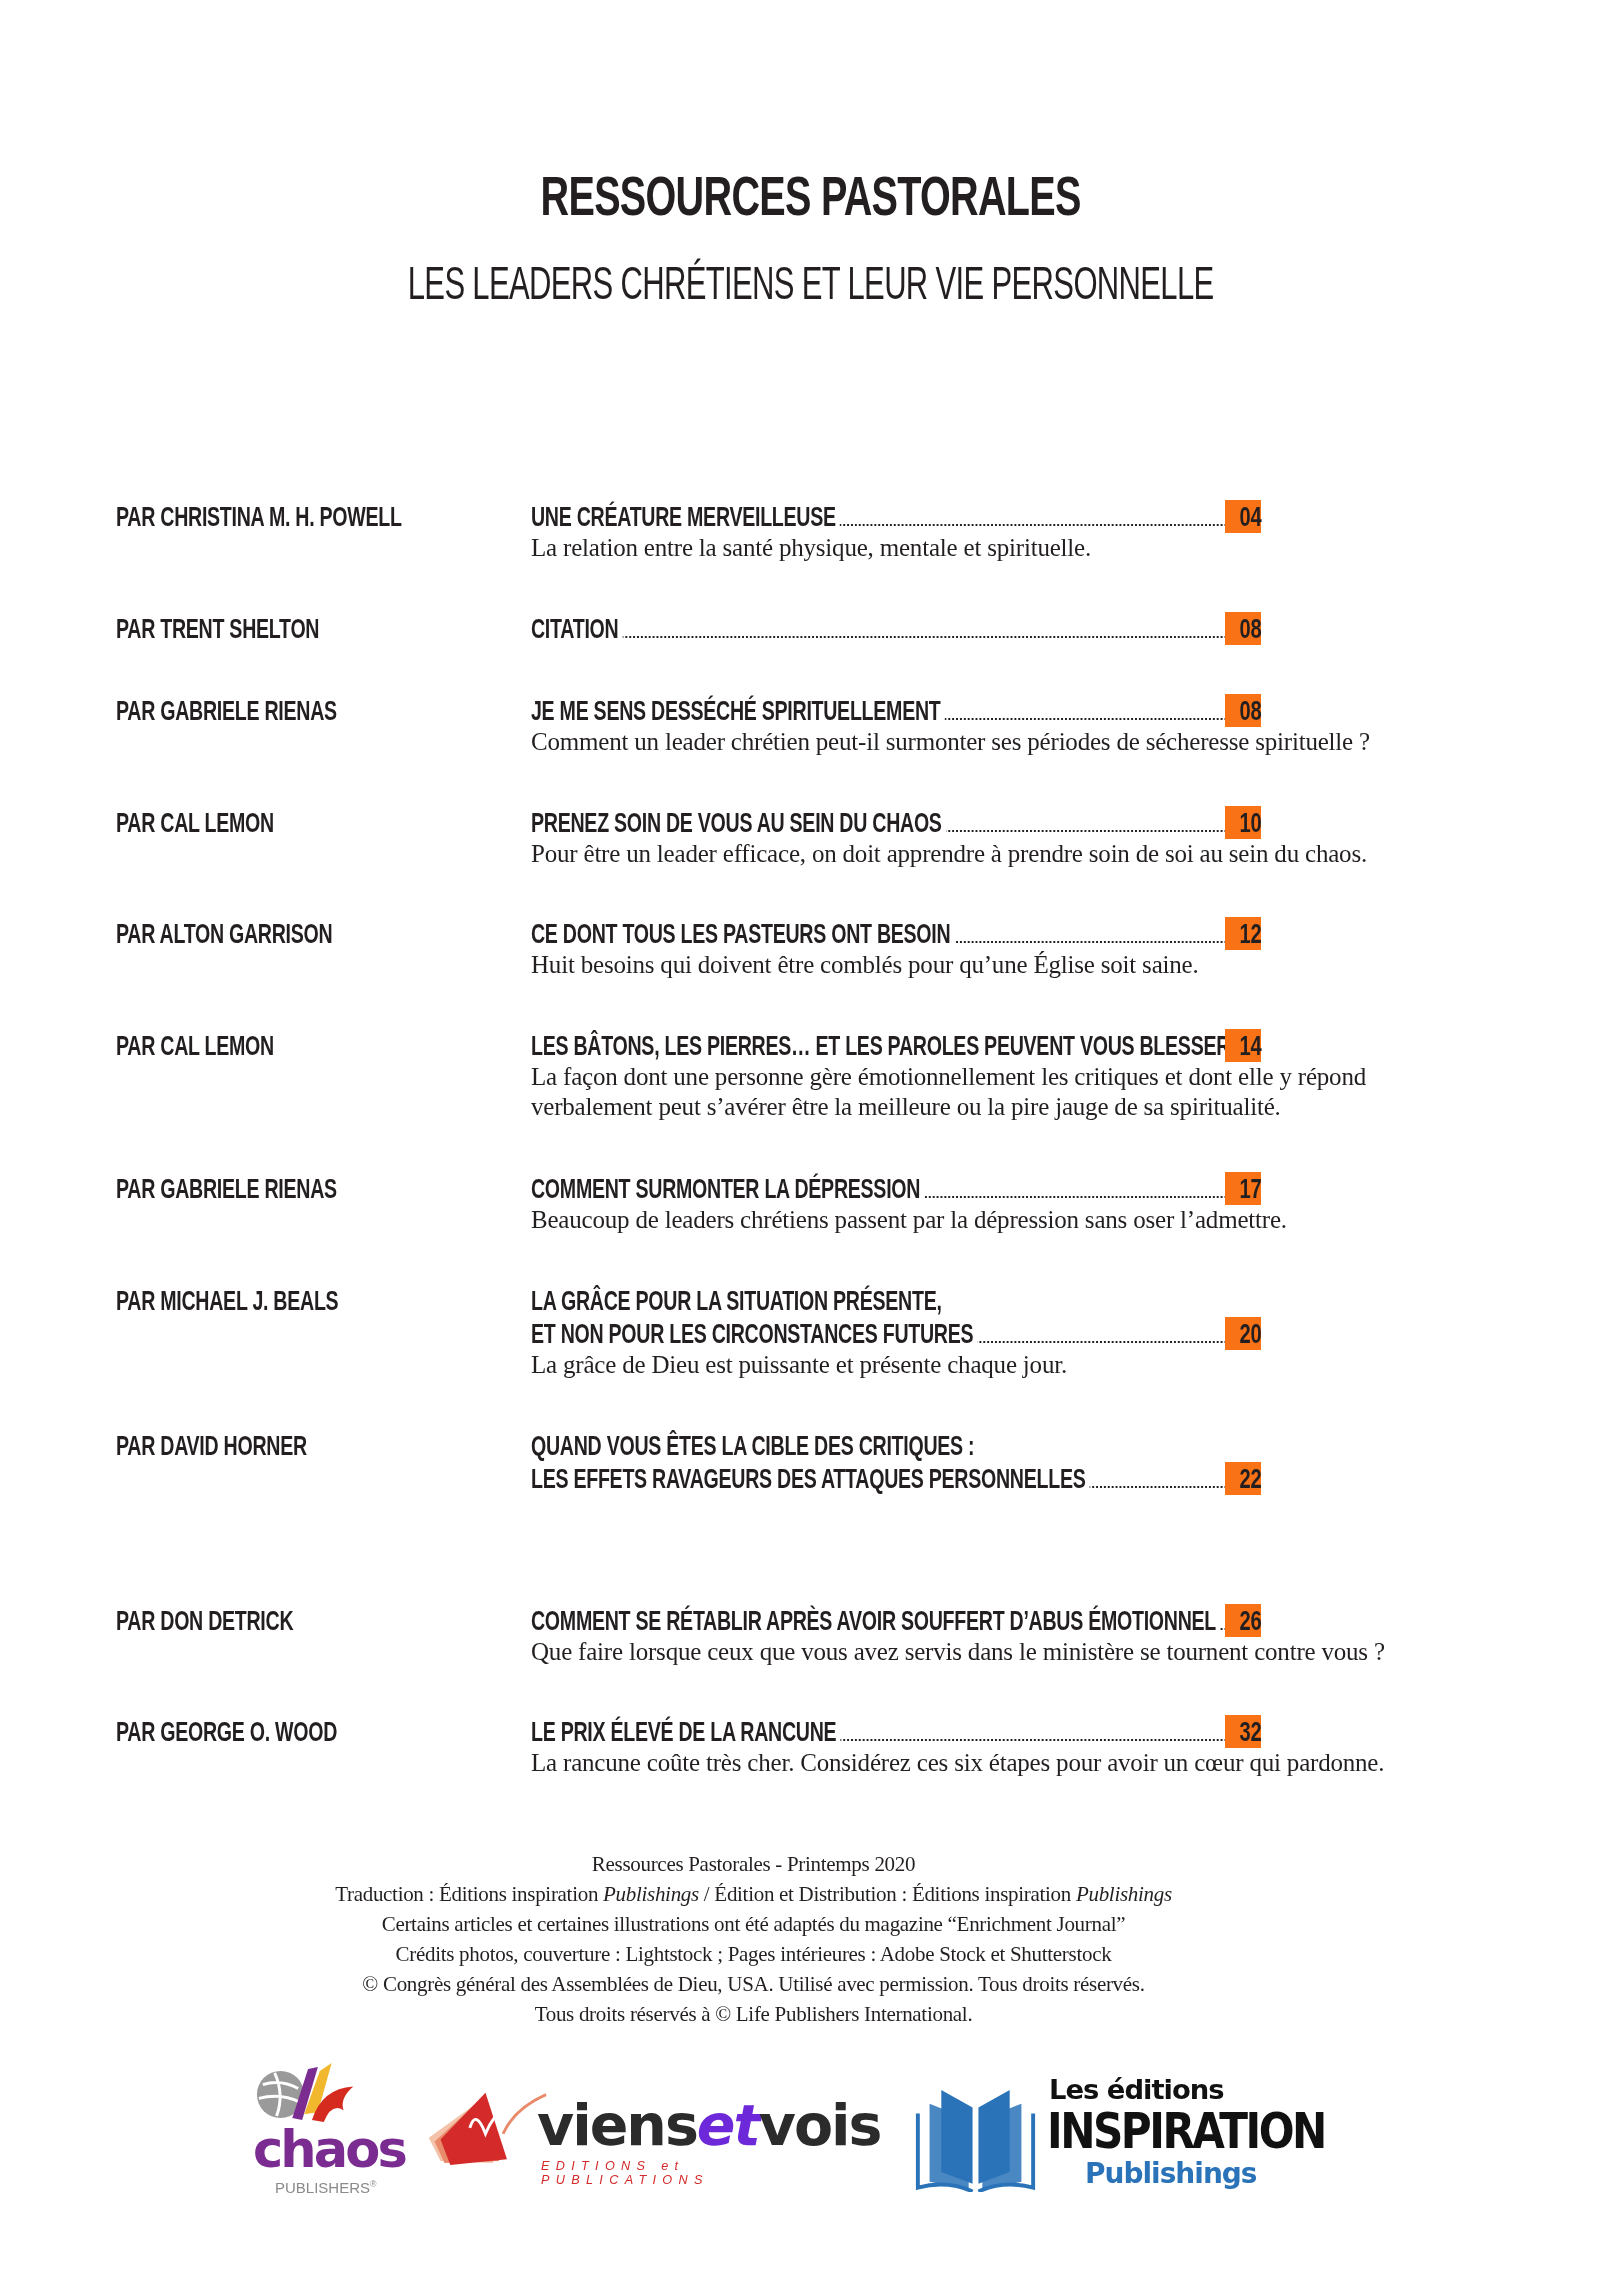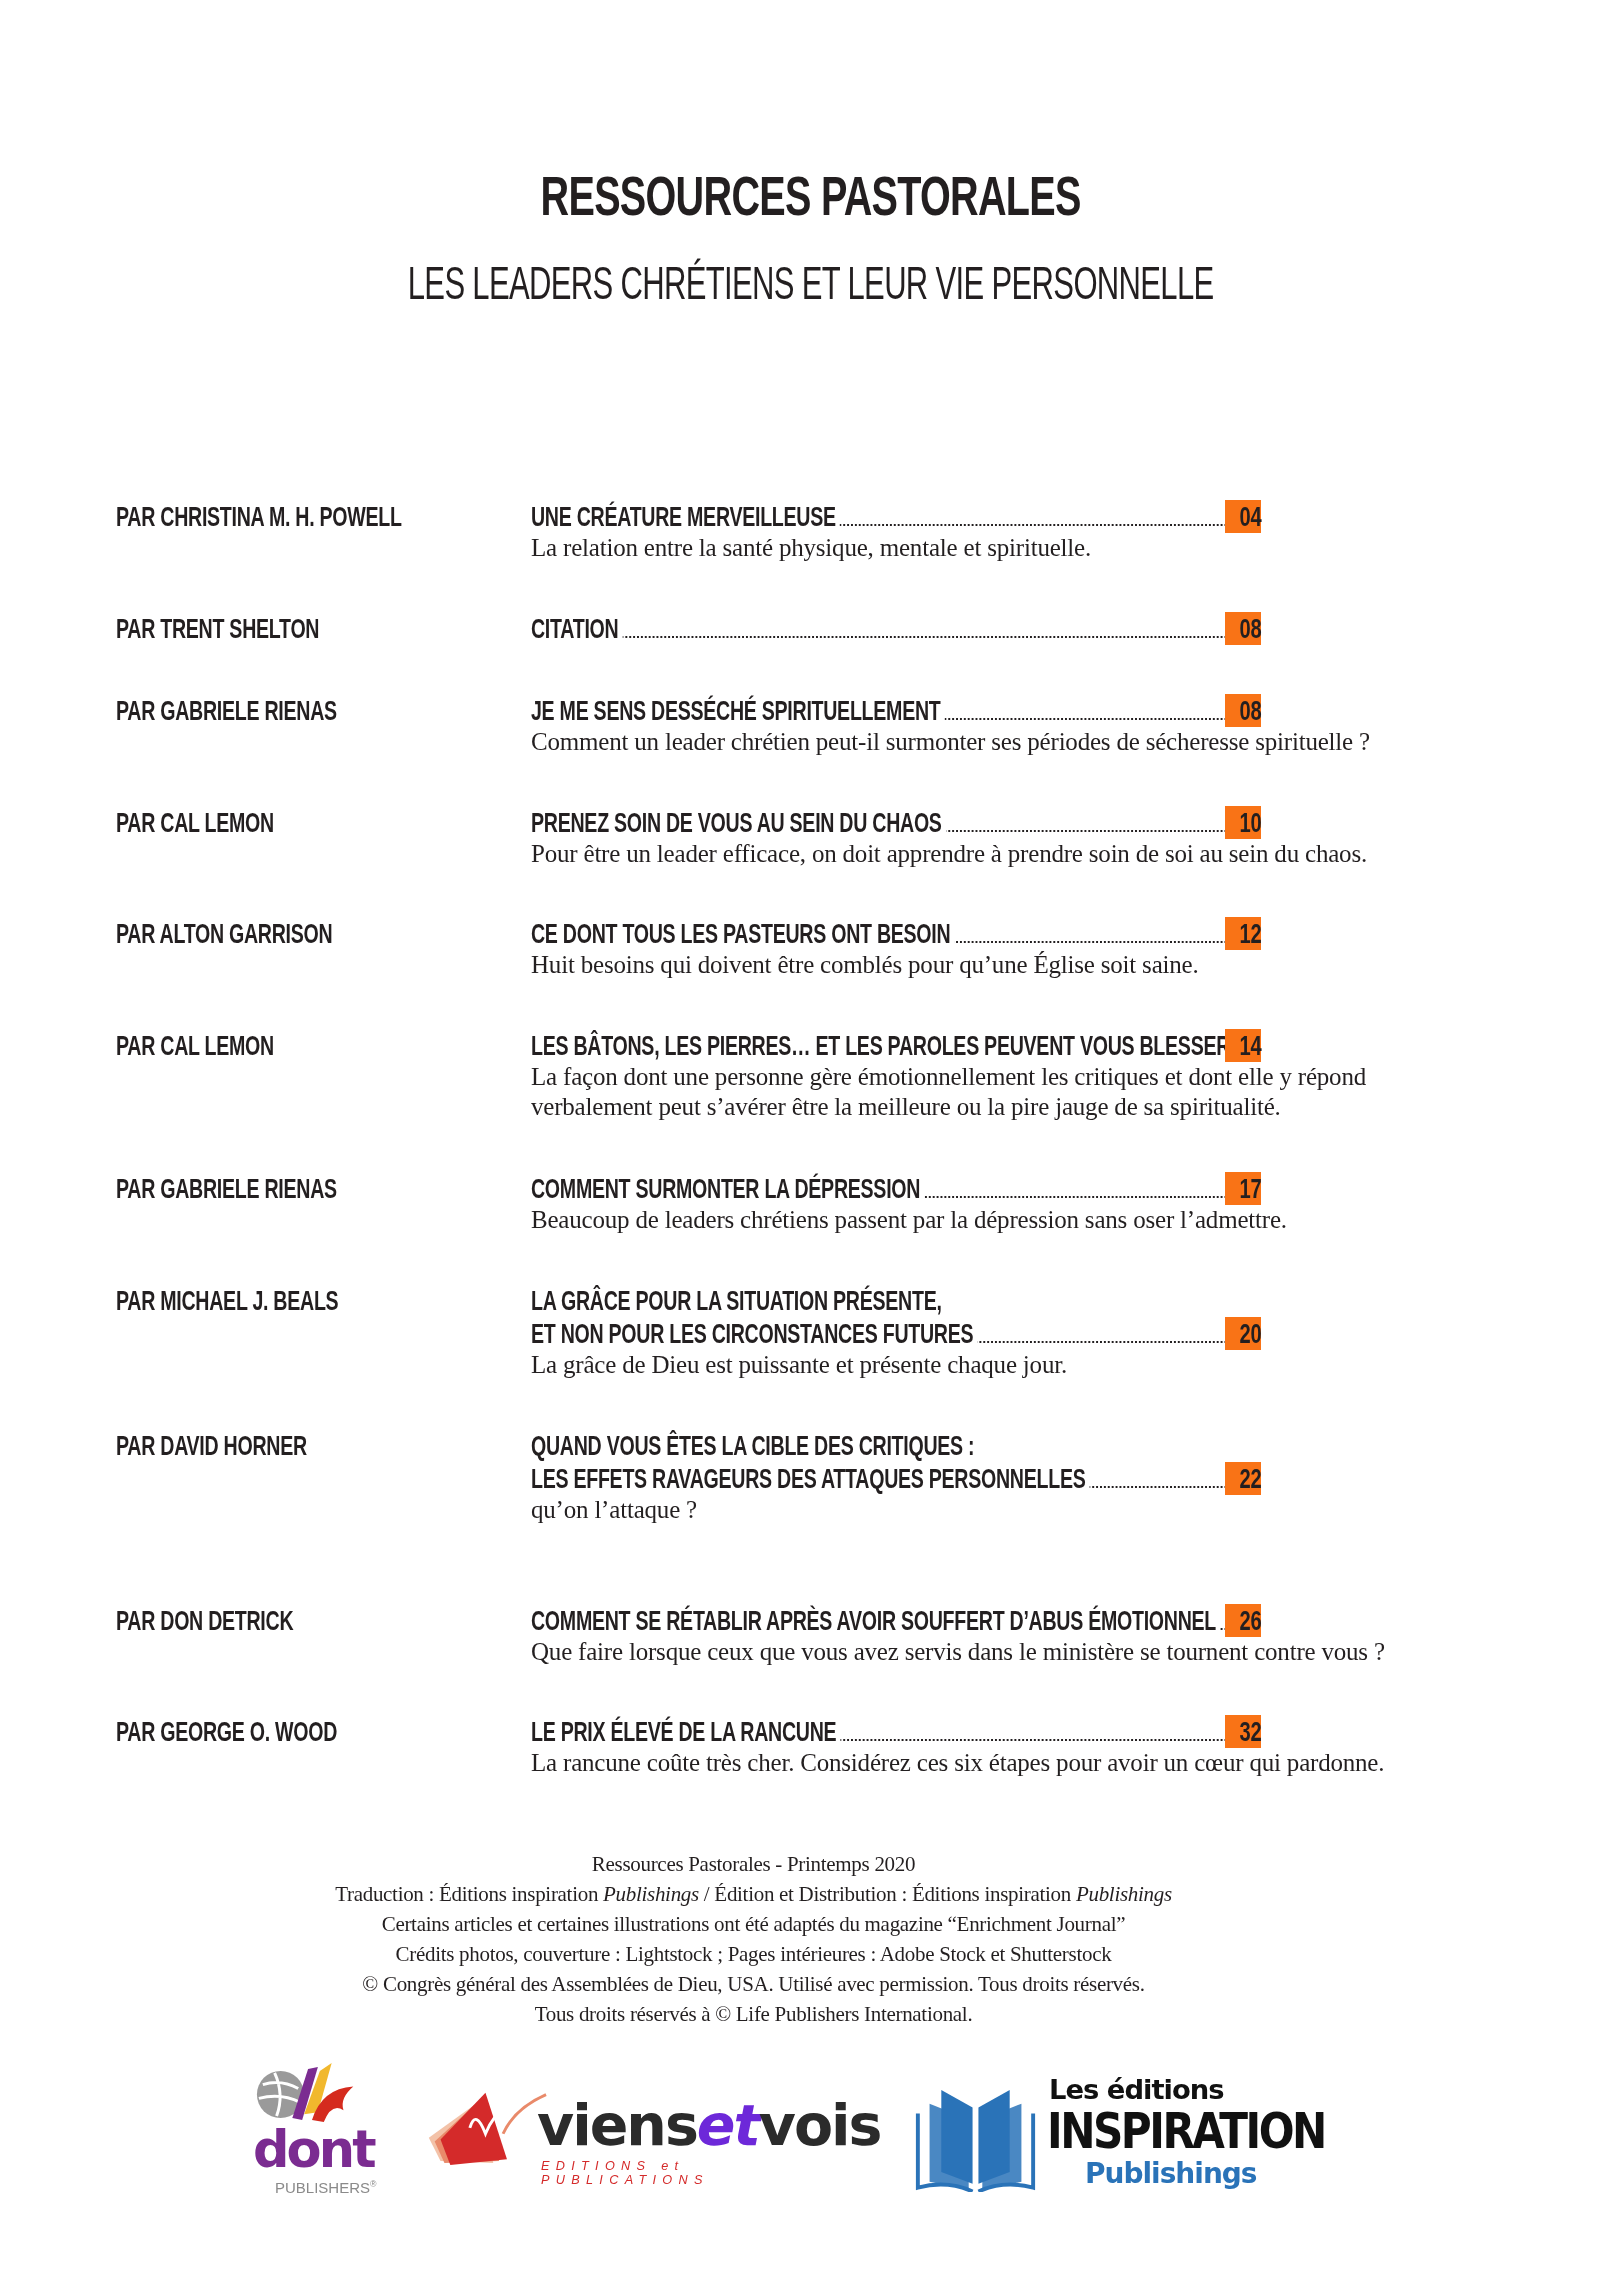--- a/index.html
+++ b/index.html
@@ -193,21 +193,20 @@
       <div class="author">PAR DAVID HORNER</div>
       <div class="titleblock">
         <div class="tline">
           <span class="ttext" style="width: auto;">QUAND VOUS ÊTES LA CIBLE DES CRITIQUES :</span>
         </div>
         <div class="tline">
           <span class="ttext" style="width: auto;">LES EFFETS RAVAGEURS DES ATTAQUES PERSONNELLES</span>
           <span class="leader"></span>
           <span class="page"><span>22</span></span>
         </div>
-        <div class="desc">qu’on l’attaque ?</div>
       </div>
     </div>
     <div class="entry" style="top: 1604px;">
       <div class="author">PAR DON DETRICK</div>
       <div class="titleblock">
         <div class="tline">
           <span class="ttext" style="width: auto;">COMMENT SE RÉTABLIR APRÈS AVOIR SOUFFERT D’ABUS ÉMOTIONNEL</span>
           <span class="leader"></span>
           <span class="page"><span>26</span></span>
         </div>
@@ -238,21 +237,21 @@
 
 <div class="logos">
   <div class="logo-life">
     <svg width="118" height="69" viewBox="0 0 120 70" style="position:absolute;left:0;top:0">
       <circle cx="28" cy="36" r="24" fill="#9a9a9a"></circle>
       <path d="M10 26 Q28 20 46 30 M6 40 Q28 34 48 44 M22 14 Q32 36 24 58" stroke="#fff" stroke-width="3" fill="none"></path>
       <path d="M40 60 L56 10 L66 8 L50 62 Z" fill="#7b2c91"></path>
       <path d="M52 56 L68 12 L80 4 L66 54 Z" fill="#f1b82d"></path>
       <path d="M60 62 Q70 30 102 28 Q88 40 92 52 Q80 44 72 64 Z" fill="#d52b1e"></path>
     </svg>
-    <div class="life-word">dont</div>
+    <div class="life-word">chaos</div>
     <div class="life-pub"><span>PUBLISHERS</span><sup style="font-size:8.8px">®</sup></div>
   </div>
 
   <div class="logo-vev">
     <svg width="127" height="108" viewBox="0 0 130 110" style="position:absolute;left:0;top:0">
       <path d="M8 70 L58 34 L74 96 L20 94 Z" fill="#f3c2a8"></path>
       <path d="M14 74 L62 30 L80 94 L24 96 Z" fill="#e98a6a"></path>
       <path d="M20 72 L66 24 L88 92 L30 98 Z" fill="#d42a2a"></path>
       <path d="M50 60 Q56 40 66 66 Q78 36 112 22" stroke="#fff" stroke-width="3" fill="none"></path>
       <path d="M84 66 Q96 40 128 26" stroke="#e98a6a" stroke-width="3" fill="none"></path>

